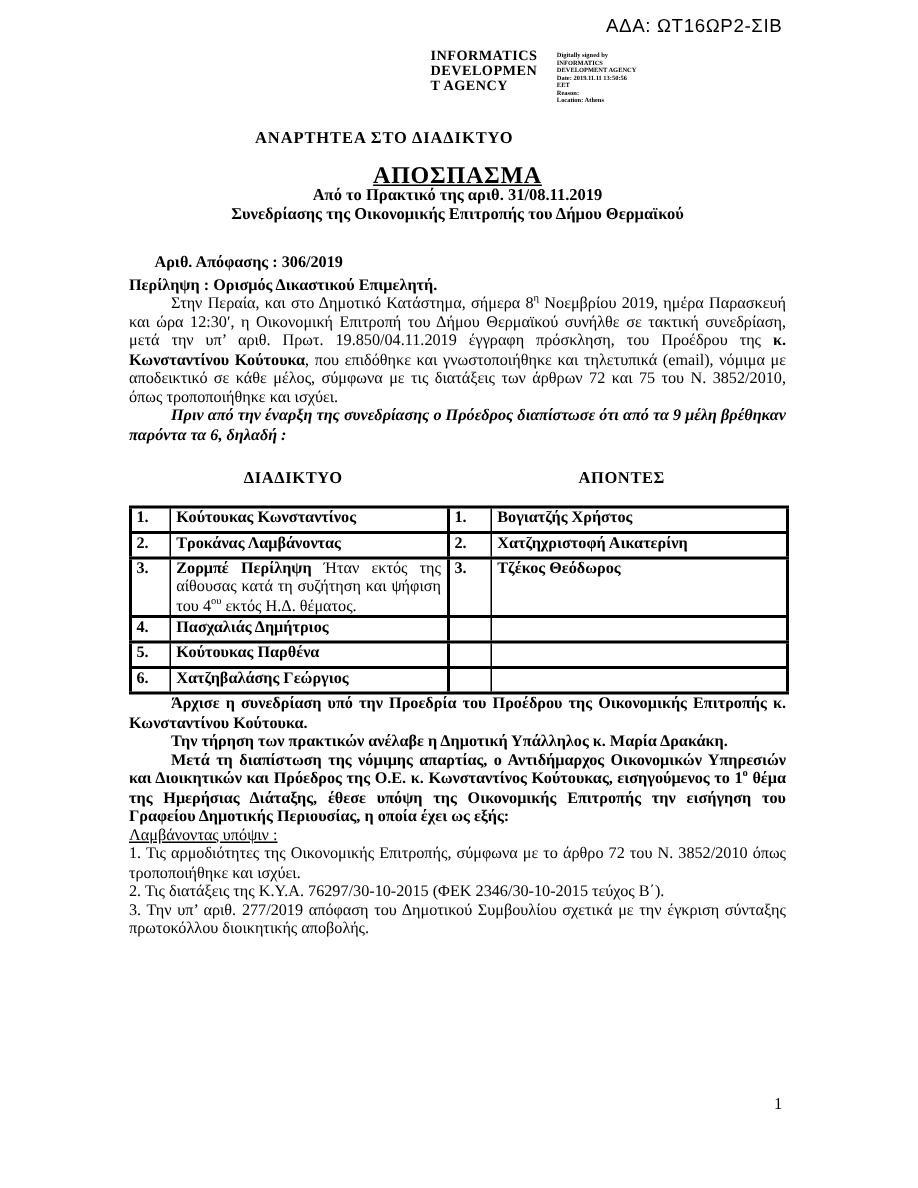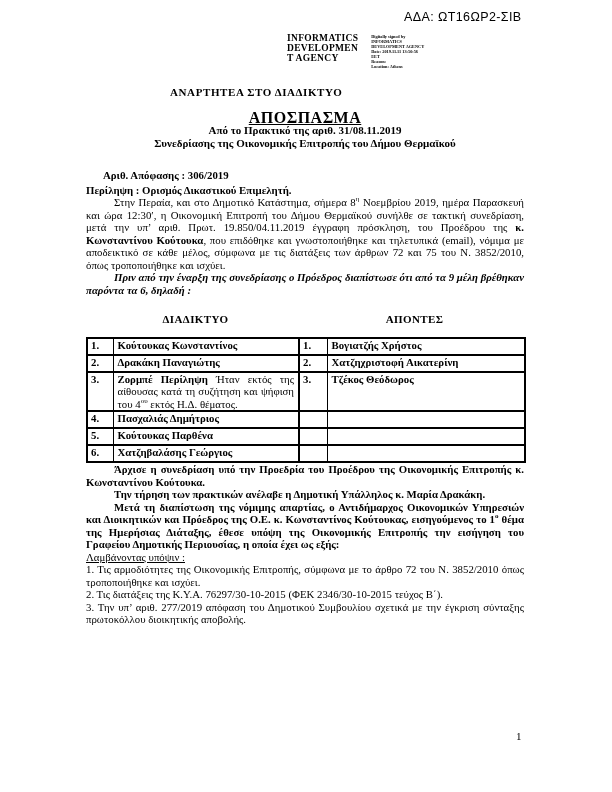--- a/index.html
+++ b/index.html
@@ -112,21 +112,21 @@
       </colgroup>
     <tbody>
         <tr>
           <td class="no"><span class="b">1.</span></td>
           <td class="name"><span class="b">Κούτουκας Κωνσταντίνος</span></td>
           <td class="no mid"><span class="b">1.</span></td>
           <td class="name"><span class="b">Βογιατζής Χρήστος</span></td>
         </tr>
         <tr>
           <td class="no"><span class="b">2.</span></td>
-          <td class="name"><span class="b">Δρακάκη Παναγιώτης</span></td>
+          <td class="name"><span class="b">Τροκάνας Λαμβάνοντας</span></td>
           <td class="no mid"><span class="b">2.</span></td>
           <td class="name"><span class="b">Χατζηχριστοφή Αικατερίνη</span></td>
         </tr>
         <tr>
           <td class="no"><span class="b">3.</span></td>
           <td class="name"><span class="b">Ζορμπέ Περίληψη </span><span>Ήταν εκτός της αίθουσας κατά τη συζήτηση και ψήφιση του 4</span><sup>ου</sup><span> εκτός Η.Δ. θέματος.</span></td>
           <td class="no mid"><span class="b">3.</span></td>
           <td class="name"><span class="b">Τζέκος Θεόδωρος</span></td>
         </tr>
         <tr>

